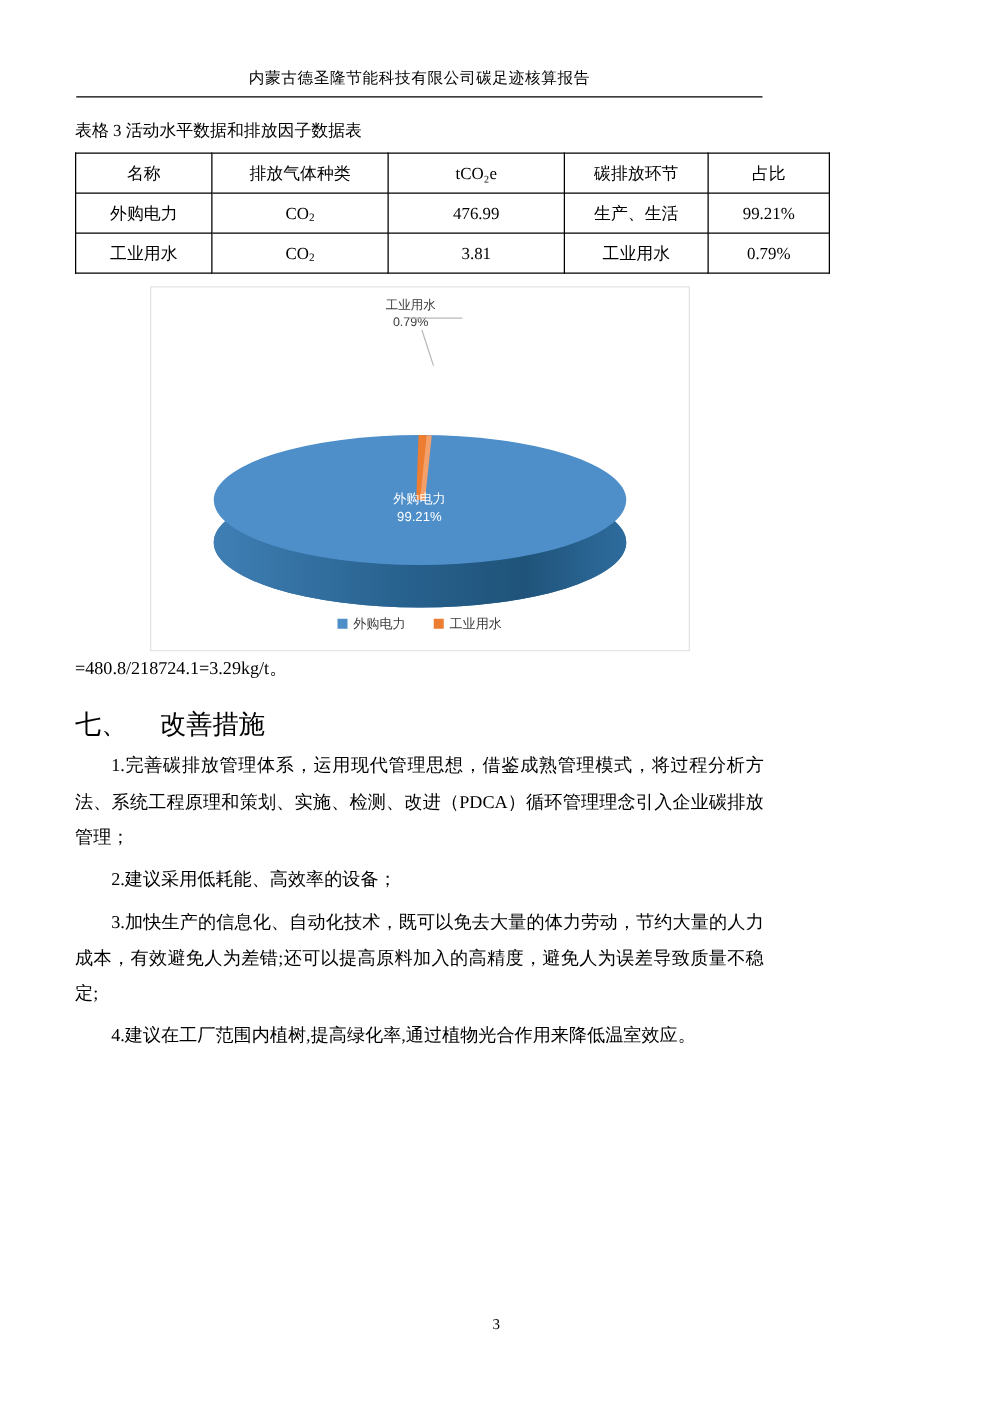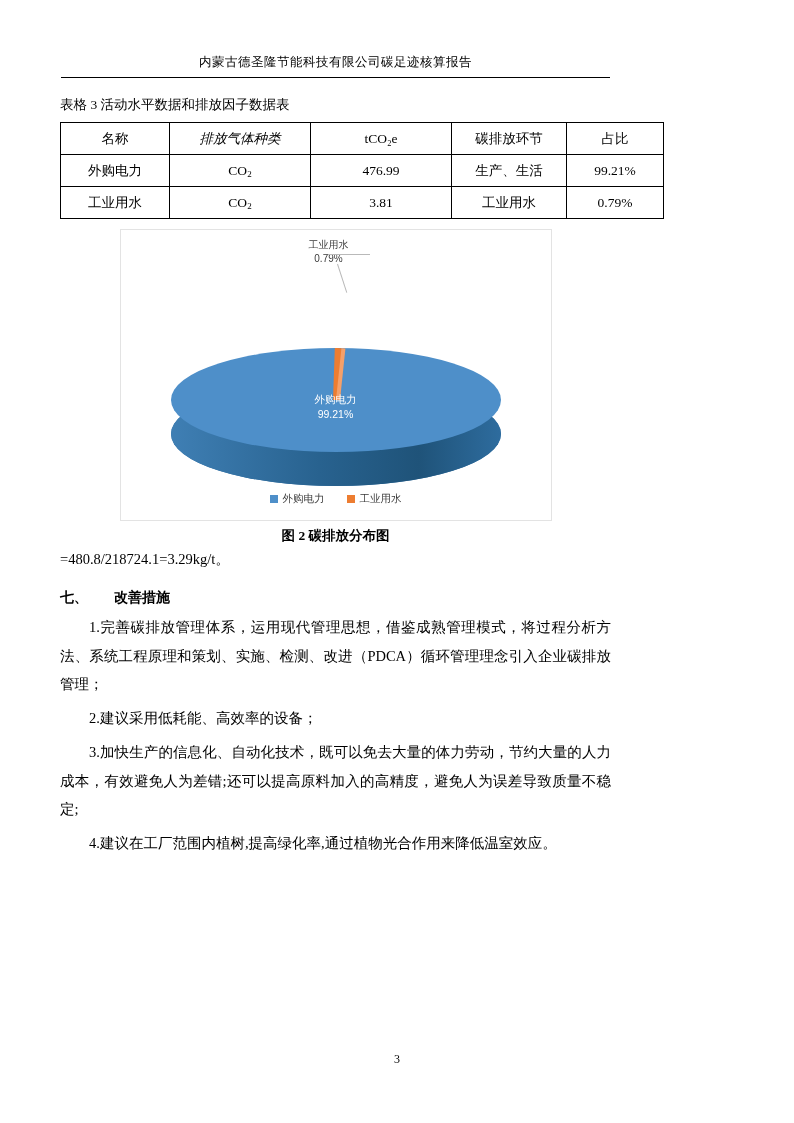--- a/index.html
+++ b/index.html
@@ -49,21 +49,21 @@
   }
   table.data td, table.data th {
     border: 1px solid #000;
     text-align: center;
     font-size: 13.5px;
     font-weight: normal;
     height: 31px;
     padding: 0 2px;
   }
   .col1 { width: 104px; }
-  .col2 { width: 136px; font-style: italic; }
+  .col2 { width: 136px; }
   .col3 { width: 136px; }
   .col4 { width: 110px; }
   .col5 { width: 92px; }
   sub { font-size: 9px; vertical-align: baseline; position: relative; top: 2px; }
   
   .chart-box {
     position: relative;
     width: 430px;
     height: 290px;
     margin: 10px auto 0 auto;
@@ -193,22 +193,22 @@
   p.body {
     font-size: 14.5px;
     line-height: 1.95;
     margin: 6px 0 0 0;
     text-align: justify;
     text-justify: inter-ideograph;
     text-indent: 2em;
   }
   p.body.nospace { margin-top: 0; }
   h2.section {
-    font-size: 14px;
-    font-weight: bold;
+    font-size: 21px;
+    font-weight: normal;
     margin: 16px 0 2px 0;
   }
   h2.section .num { margin-right: 26px; }
   .page-number {
     position: absolute;
     bottom: 56px;
     left: 0;
     width: 794px;
     text-align: center;
     font-size: 12px;
@@ -275,21 +275,20 @@
         <span class="legend-swatch" style="background:#4e8fc9"></span>
         <span>外购电力</span>
       </span>
       <span class="legend-item">
         <span class="legend-swatch" style="background:#ed7d31"></span>
         <span>工业用水</span>
       </span>
     </div>
   </div>
 
-  <div class="fig-caption">图 2 碳排放分布图</div>
 
   <p class="body nospace" style="text-indent:0">=480.8/218724.1=3.29kg/t。</p>
 
   <h2 class="section">
     <span class="num">七、</span><span>改善措施</span>
   </h2>
   <p class="body">1.完善碳排放管理体系，运用现代管理思想，借鉴成熟管理模式，将过程分析方法、系统工程原理和策划、实施、检测、改进（PDCA）循环管理理念引入企业碳排放管理；</p>
   <p class="body">2.建议采用低耗能、高效率的设备；</p>
   <p class="body">3.加快生产的信息化、自动化技术，既可以免去大量的体力劳动，节约大量的人力成本，有效避免人为差错;还可以提高原料加入的高精度，避免人为误差导致质量不稳定;</p>
   <p class="body">4.建议在工厂范围内植树,提高绿化率,通过植物光合作用来降低温室效应。</p>

